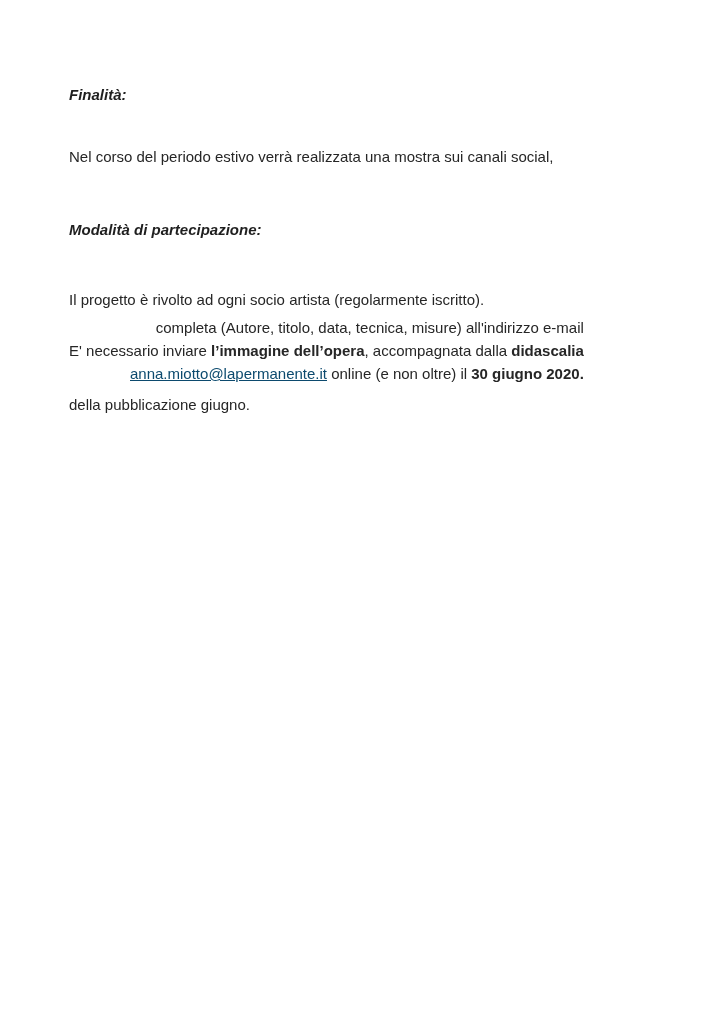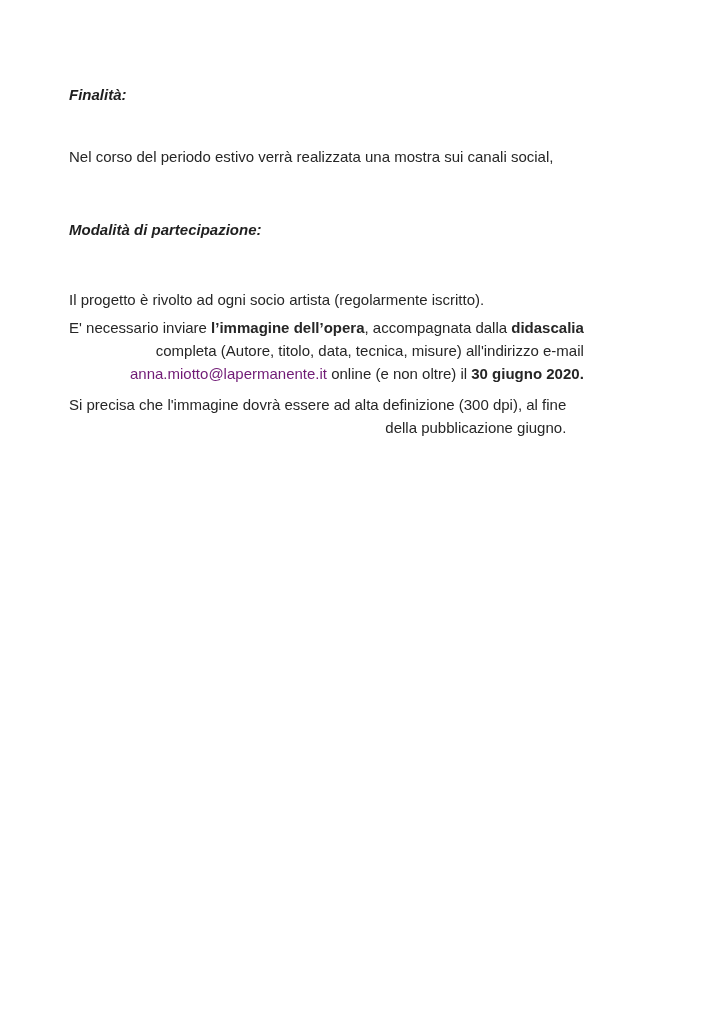--- a/index.html
+++ b/index.html
@@ -29,21 +29,22 @@
     color: #1f1f1f;
   }
   .line {
     display: block;
     text-align: right;
   }
   .bold {
     font-weight: bold;
   }
   .email-link {
-    color: #701a75;
+    color: #0c4a6e;
+    text-decoration: underline;
     cursor: pointer;
   }
 </style>
 </head>
 <body>
 
 <div class="page">
 
   <div class="block heading" style="top:83px;">Finalità:</div>
 
@@ -51,23 +52,22 @@
     <span class="line">Nel corso del periodo estivo verrà realizzata una mostra sui canali social,</span>
   </div>
 
   <div class="block heading" style="top:218px;">Modalità di partecipazione:</div>
 
   <div class="block" style="top:288px;">
     <span class="line">Il progetto è rivolto ad ogni socio artista (regolarmente iscritto).</span>
   </div>
 
   <div class="block" style="top:316px;">
+    <span class="line">completa (Autore, titolo, data, tecnica, misure) all'indirizzo e-mail</span>
     <span class="line"><span>E' necessario inviare </span><span class="bold">l’immagine dell’opera</span><span>, accompagnata dalla </span><span class="bold">didascalia</span></span>
-    <span class="line">completa (Autore, titolo, data, tecnica, misure) all'indirizzo e-mail</span>
     <span class="line"><a class="email-link">anna.miotto@lapermanente.it</a><span> online (e non oltre) il </span><span class="bold">30 giugno 2020.</span></span>
   </div>
 
   <div class="block" style="top:393px;">
-    <span class="line">Si precisa che l'immagine dovrà essere ad alta definizione (300 dpi), al fine</span>
     <span class="line">della pubblicazione giugno.</span>
   </div>
 
 </div>
 
 </body></html>

